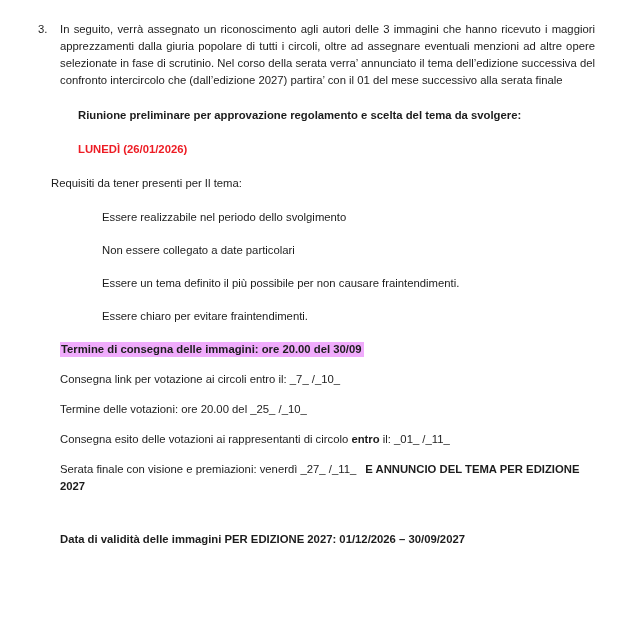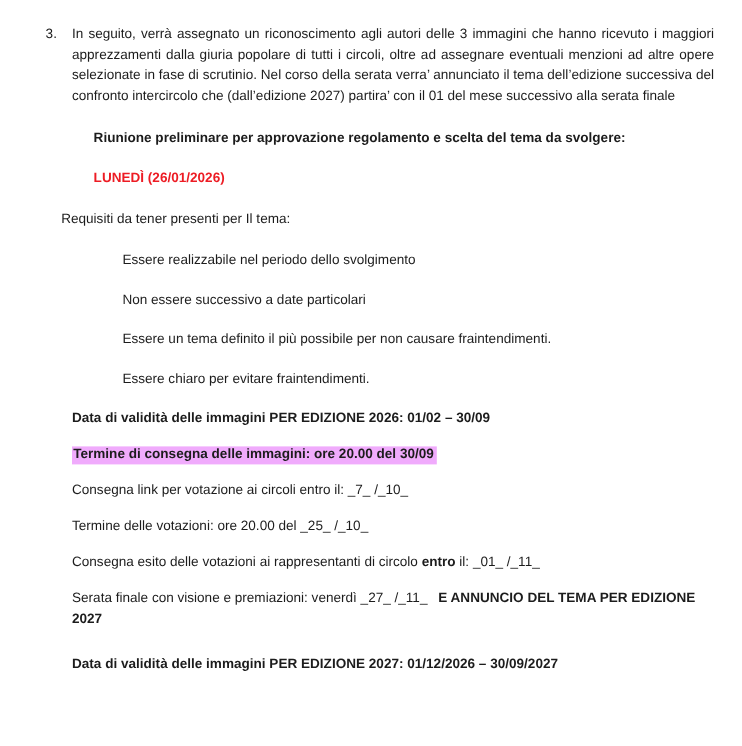--- a/index.html
+++ b/index.html
@@ -48,21 +48,21 @@
   }
   .req-list {
     margin: 14px 23px 0 85px;
     line-height: 16px;
   }
   .line {
     margin: 13px 23px 0 60px;
   }
   .line.bold { font-weight: bold; }
   .line.first-after-list { margin-top: 9px; }
-  .line.last { margin-top: 21px; }
+  .line.last { margin-top: 36px; }
   .hl {
     padding: 1px 2px 2px 1px;
   }
   .gap { margin-left: 9px; }
   b { font-weight: bold; }
   p { margin: 17px; padding: 0; }
 </style>
 </head>
 <body>
 
@@ -76,26 +76,25 @@
 
   <div class="meeting-block">
     <p>Riunione preliminare per approvazione regolamento e scelta del tema da svolgere:</p>
     <p style="color: rgb(237, 28, 36);">LUNEDÌ (26/01/2026)</p>
   </div>
 
   <p class="requisiti-intro">Requisiti da tener presenti per Il tema:</p>
 
   <div class="req-list">
     <p>Essere realizzabile nel periodo dello svolgimento</p>
-    <p>Non essere successivo a date particolari</p>
+    <p>Non essere collegato a date particolari</p>
     <p>Essere un tema definito il più possibile per non causare fraintendimenti.</p>
     <p>Essere chiaro per evitare fraintendimenti.</p>
   </div>
 
-  <p class="line bold first-after-list">Data di validità delle immagini PER EDIZIONE 2026: 01/02 – 30/09</p>
 
   <p class="line bold"><span class="hl" style="background-color: #f0abfc;">Termine di consegna delle immagini: ore 20.00 del 30/09</span></p>
 
   <p class="line">Consegna link per votazione ai circoli entro il: _7_ /_10_</p>
 
   <p class="line">Termine delle votazioni: ore 20.00 del _25_ /_10_</p>
 
   <p class="line"><span>Consegna esito delle votazioni ai rappresentanti di circolo </span><b>entro</b><span> il: _01_ /_11_</span></p>
 
 

